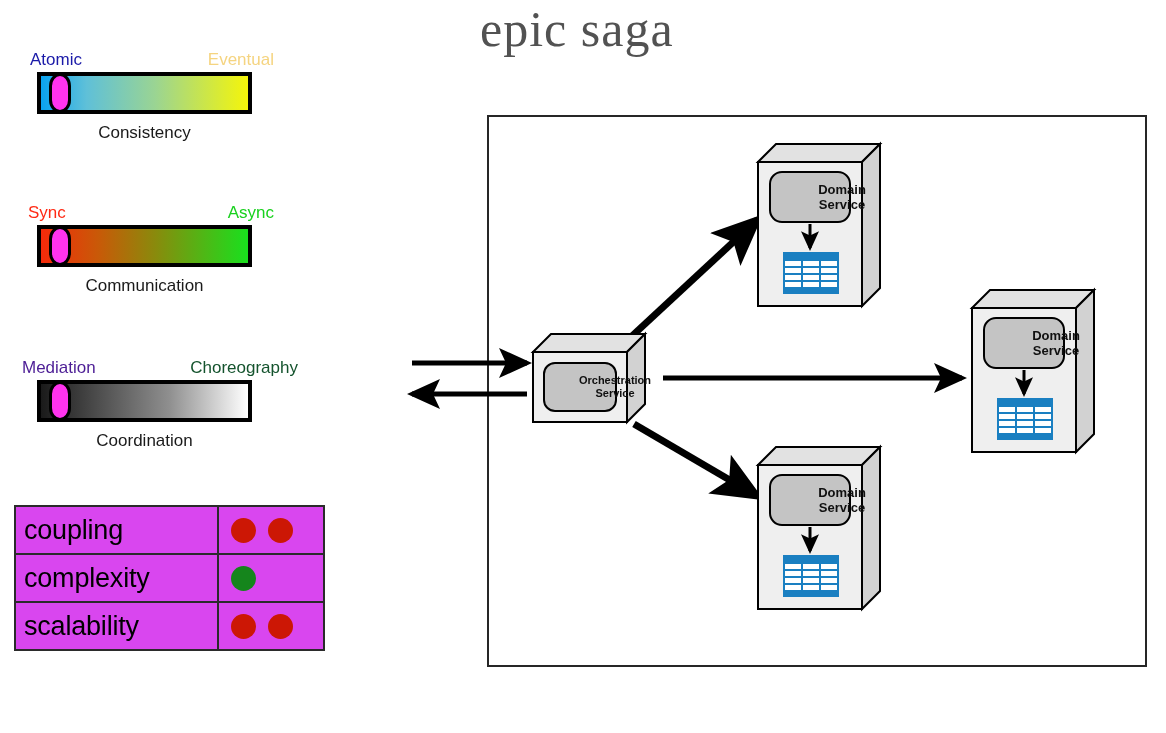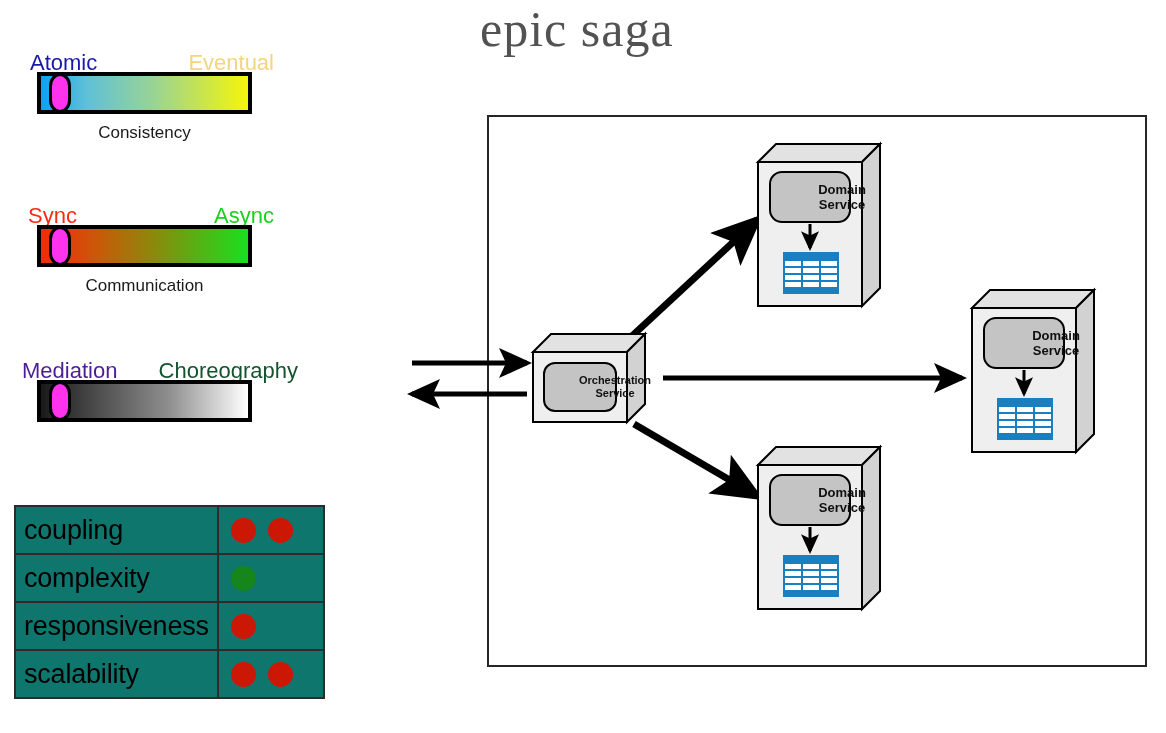--- a/index.html
+++ b/index.html
@@ -19,21 +19,21 @@
   .slider-group { position: absolute; }
 
   .slider-caps {
     position: relative;
     height: 22px;
     width: 260px;
   }
   .cap {
     position: absolute;
     top: 0;
-    font-size: 22px;
+    font-size: 17px;
     font-family: "Liberation Sans", sans-serif;
     white-space: nowrap;
   }
   .cap-left  { left: 18px; }
   .cap-right { right: -2px; }
 
   .slider-track {
     position: relative;
     width: 215px;
     height: 42px;
@@ -66,21 +66,21 @@
   }
 
   
   .ratings {
     position: absolute;
     left: 14px;
     top: 505px;
     width: 311px;
     border: 2px solid #2b2b2b;
     border-collapse: collapse;
-    background: #0f766e;
+    background: #d946ef;
   }
   .ratings td {
     border: 2px solid #2b2b2b;
     height: 46px;
     padding: 0;
     vertical-align: middle;
   }
   .ratings td.name {
     font-size: 27px;
     color: #000;
@@ -175,41 +175,36 @@
 
 <div class="slider-group" style="left:12px; top:358px;">
   <div class="slider-caps">
     <span class="cap cap-left" style="color:#4c1d95; left:10px;">Mediation</span>
     <span class="cap cap-right" style="color:#14532d; right:-26px;">Choreography</span>
   </div>
   <div class="slider-track">
     <div class="slider-fill" style="background:linear-gradient(to right,#1a1a1a 0%,#3b3b3b 18%,#8f8f8f 62%,#ffffff 100%);"></div>
     <div class="slider-thumb" style="left:8px;"></div>
   </div>
+  <div class="slider-label">Coordination</div>
 </div>
 
 <table class="ratings">
   <tbody>
     <tr>
       <td class="name">coupling</td>
       <td class="dots">
         <span class="dot" style="background:#cc1705;"></span>
         <span class="dot" style="background:#cc1705;"></span>
       </td>
     </tr>
     <tr>
       <td class="name">complexity</td>
       <td class="dots">
         <span class="dot" style="background:#15851c;"></span>
-      </td>
-    </tr>
-    <tr>
-      <td class="name">responsiveness</td>
-      <td class="dots">
-        <span class="dot" style="background:#cc1705;"></span>
       </td>
     </tr>
     <tr>
       <td class="name">scalability</td>
       <td class="dots">
         <span class="dot" style="background:#cc1705;"></span>
         <span class="dot" style="background:#cc1705;"></span>
       </td>
     </tr>
   </tbody>

